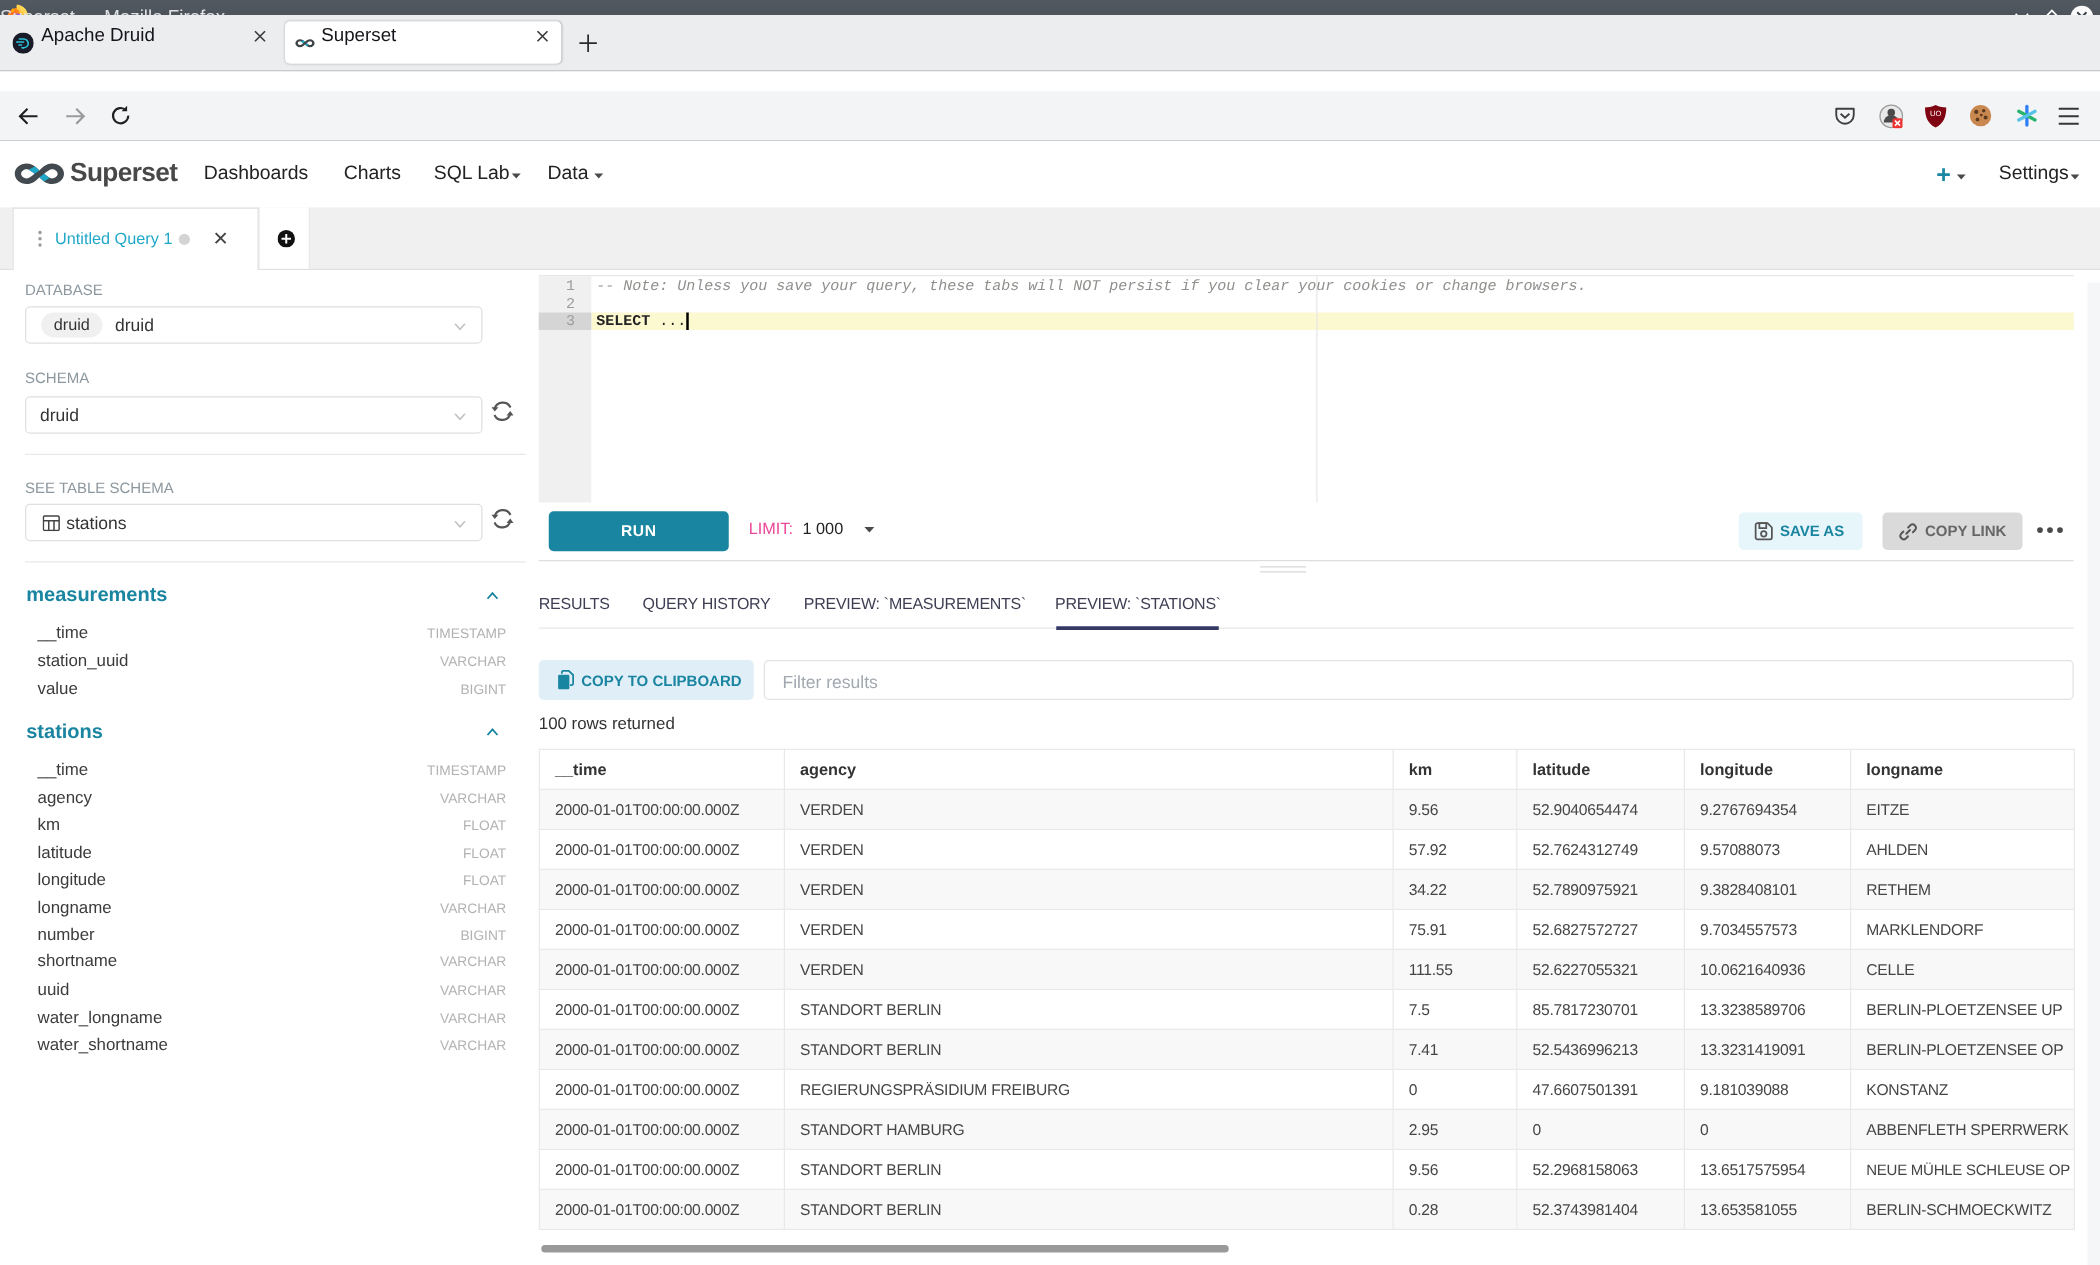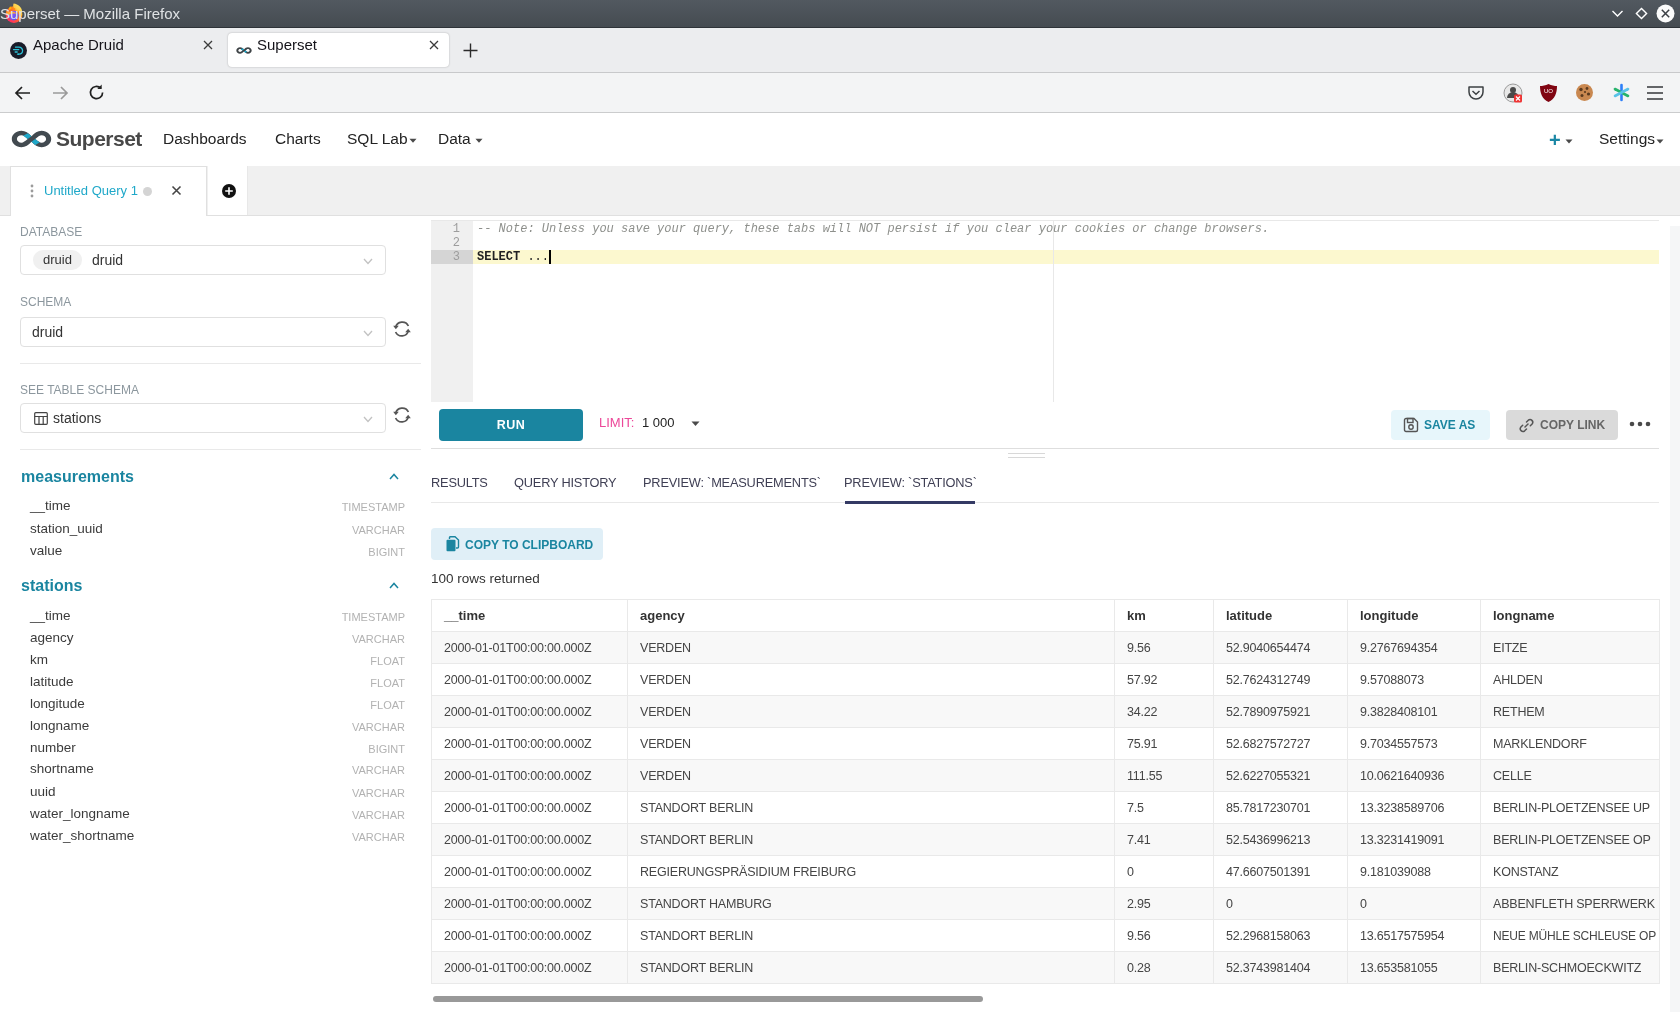--- a/index.html
+++ b/index.html
@@ -2,21 +2,21 @@
 <html><head>
 <meta charset="utf-8">
 <style>
 * { margin:0; padding:0; box-sizing:border-box; }
 html,body { width:1680px; height:1012px; overflow:hidden; font-family:"Liberation Sans", sans-serif; background:#fff; }
 .abs { position:absolute; }
 
 #titlebar { position:absolute; left:0; top:0; width:1680px; height:28px;
   background:linear-gradient(#525960,#454b51); border-bottom:1px solid #2e3338; }
 #titletext { position:absolute; left:0; right:0; top:5px; color:#dfe2e4; font-size:15px; }
-#tabbar { position:absolute; left:0; top:28px; width:1680px; height:45px; background:#ecedef; border-bottom:1px solid #c8c9cb; }
+#tabbar { position:absolute; left:0; top:12px; width:1680px; height:45px; background:#ecedef; border-bottom:1px solid #c8c9cb; }
 #navbar { position:absolute; left:0; top:73px; width:1680px; height:40px; background:#f3f4f5; border-bottom:1px solid #cbcccd; }
 .tabactive { position:absolute; left:228px; top:5px; width:221px; height:34px; background:#fff; border-radius:4px; box-shadow:0 0 2px rgba(0,0,0,0.28); }
 .tabtext { position:absolute; top:8px; font-size:15px; color:#15141a; }
 .tabclose { position:absolute; top:10px; width:14px; height:14px; }
 #urlbar { position:absolute; left:233px; top:5px; width:1107px; height:30px; background:#fff; border:1px solid #d3d4d5; border-radius:4px; }
 #urltext { position:absolute; left:61px; top:5px; font-size:15px; color:#1b1b1b; white-space:pre; }
 #urltext span { color:#757575; }
 
 #app { position:absolute; left:0; top:113px; width:1680px; height:899px; background:#fff; }
 #sheader { position:absolute; left:0; top:0; width:1680px; height:53px; background:#fff; }
@@ -361,20 +361,23 @@
     <div id="stabactive"></div>
   </div>
 
   <div id="copybtn">
     <svg class="abs" style="left:14px;top:8px" width="15" height="16" viewBox="0 0 15 16">
         <path d="M4.5 3 V1.5 A1 1 0 0 1 5.5 0.7 H10 L13.5 4 V11 A1 1 0 0 1 12.5 12 H11" stroke="#1a85a0" stroke-width="1.4" fill="none"></path>
         <rect x="1.5" y="3.8" width="9" height="11.5" rx="1" fill="#1a85a0"></rect>
       </svg>
     <div class="abs" style="left:34px;top:10px;font-size:12px;font-weight:bold;color:#1a85a0;white-space:nowrap">COPY TO CLIPBOARD</div>
   </div>
+  <div id="filter">
+      <div class="abs" style="left:14px;top:8px;font-size:14px;color:#a2a8b0">Filter results</div>
+    </div>
   <div id="rowsret">100 rows returned</div>
 
   <table id="dtable">
     <colgroup>
         <col style="width:196px">
         <col style="width:487px">
         <col style="width:99px">
         <col style="width:134px">
         <col style="width:133px">
         <col style="width:179px">

